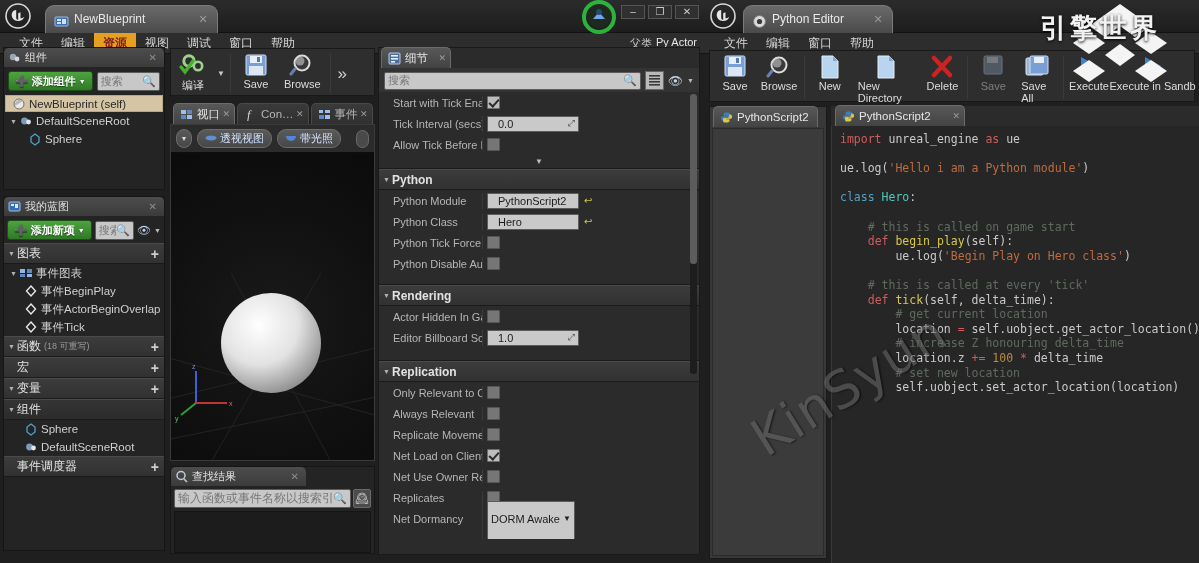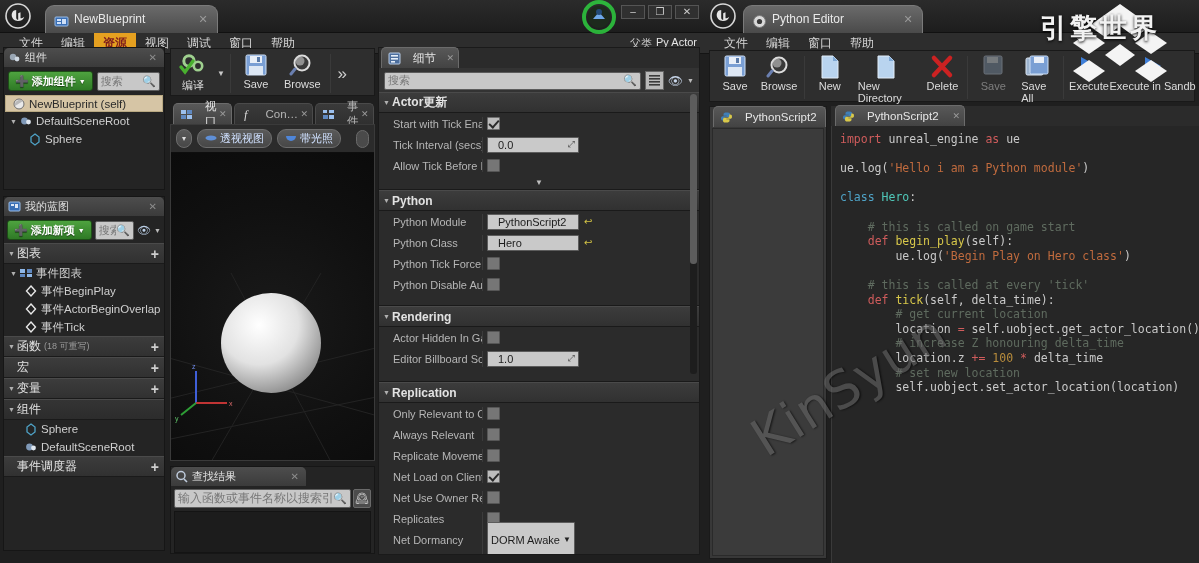--- a/index.html
+++ b/index.html
@@ -134,21 +134,21 @@
   }
   .tbtn .ic { height: 26px; display: flex; align-items: center; justify-content: center; }
   .tsep { width: 1px; align-self: stretch; background: #3a3a3a; margin: 2px 3px; }
 
   
   .etab {
     display: inline-flex; align-items: center; height: 21px;
     background: linear-gradient(#585858,#434343);
     border: 1px solid #6b6b6b; border-bottom: none;
     border-radius: 5px 5px 0 0; padding: 0 14px 0 6px;
-    font-size: 11.5px; color: #e6e6e6; position: relative; margin-right: 2px; gap: 8px;
+    font-size: 11.5px; color: #e6e6e6; position: relative; margin-right: 2px;
   }
   .etab .eti { width: 13px; height: 13px; margin-right: 4px; }
   .etab .etx { position: absolute; right: 4px; color: #9a9a9a; font-size: 9px; }
   .etab.dim { background: linear-gradient(#3a3a3a,#303030); border-color: #4a4a4a; color: #b5b5b5; }
 
   .vpbtn {
     display: inline-flex; align-items: center; gap: 3px;
     height: 19px; padding: 0 7px; border-radius: 9px;
     background: linear-gradient(#5a5a5a,#474747); border: 1px solid #6d6d6d;
     color: #cfe0ff; font-size: 11px;
@@ -608,24 +608,20 @@
                 <rect x="1" y="10" width="11" height="1.6"></rect>
               </g>
             </svg>
         </span>
         <span style="color:#c8d6ea;font-size:12px;">👁</span>
         <span style="color:#bbb;font-size:7px;">▼</span>
       </div>
 
       <div style="position:absolute;left:0;top:44px;right:0;bottom:0;overflow:hidden;background:#2b2b2b;">
 
-        <div class="cat">
-          <span class="arrow">▼</span>
-          <span style="font-weight:bold;">Actor更新</span>
-        </div>
         <div style="border-left:none;">
           <div class="detrow">
             <span class="lbl">Start with Tick Enabl</span>
             <span class="val" style="border-left:1px solid #3b3b3b;">
               <span class="chk on"></span>
             </span>
           </div>
           <div class="detrow">
             <span class="lbl">Tick Interval (secs)</span>
             <span class="val" style="border-left:1px solid #3b3b3b;">
@@ -769,21 +765,21 @@
 
   <div class="win" style="left:705px;top:0;width:494px;height:563px;background:#1f1f1f;">
 
     <div class="titlebar">
       <div class="ue-logo">
         <svg width="28" height="28" viewBox="0 0 28 28">
           <circle cx="14" cy="14" r="12" fill="none" stroke="#d8d8d8" stroke-width="1.6"></circle>
           <path d="M10 8.5c-1.5 1-2.3 2.6-2.3 4.6 0 3.2 2.6 6 6.3 6 3.2 0 5.6-1.9 6.3-4.4-1.4 1.2-2.6 1.6-3.8 1.6v-6.1l-2.3 1v6.6c-1.2-.2-2-1-2-2.4V8.1z" fill="#e6e6e6"></path>
         </svg>
       </div>
-      <div class="doctab" style="left:38px;width:180px;">
+      <div class="doctab" style="left:38px;width:150px;">
         <span class="tabicon">
           <svg width="15" height="15" viewBox="0 0 15 15">
               <circle cx="7.5" cy="7.5" r="6" fill="#d9d9d9" stroke="#7a7a7a"></circle>
               <circle cx="7.5" cy="7.5" r="2.6" fill="#3a3a3a"></circle>
             </svg>
         </span>
         <span>Python Editor</span>
         <span class="tabclose">✕</span>
       </div>
     </div>

